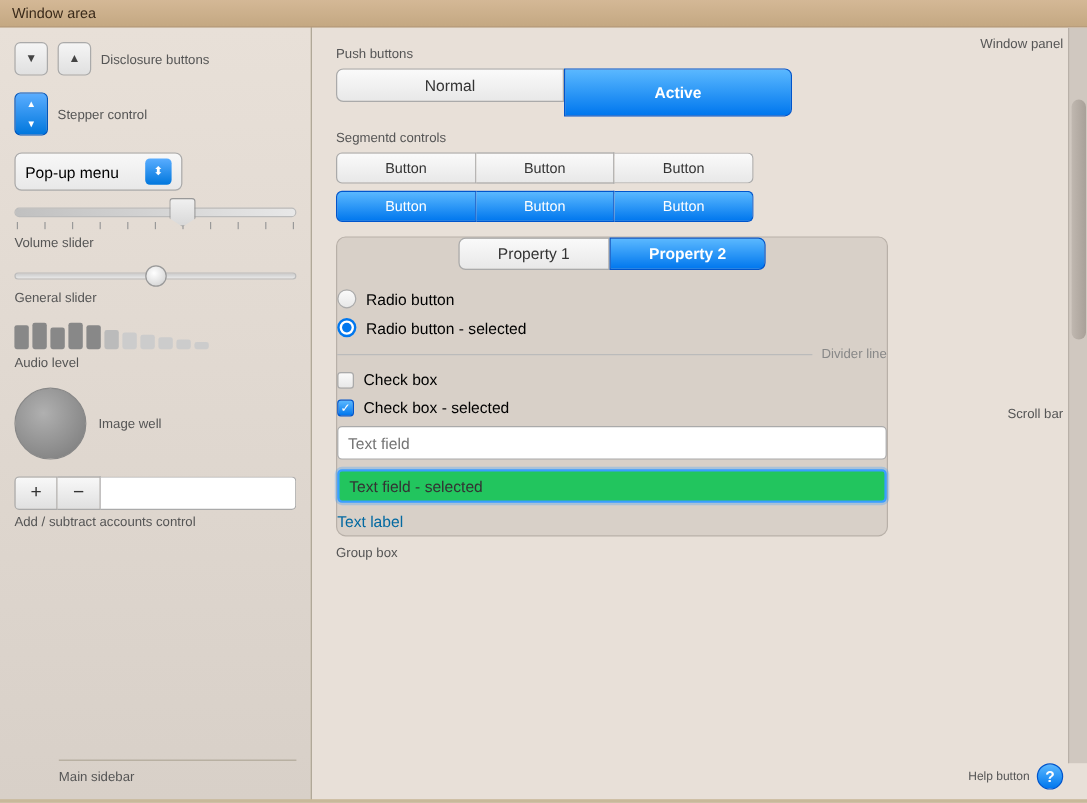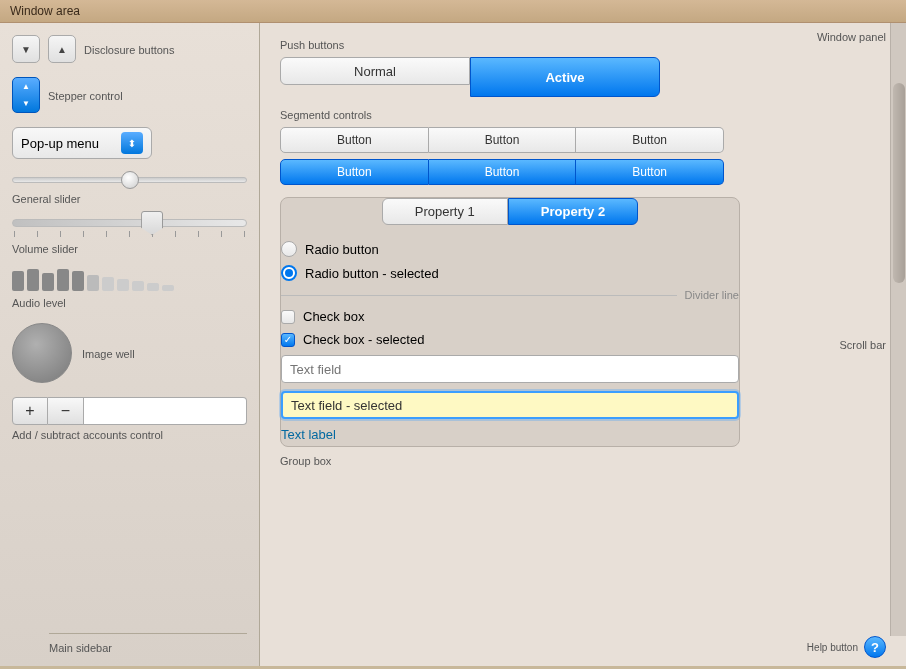--- a/index.html
+++ b/index.html
@@ -311,21 +311,21 @@
     }
 
     
     .segmented-section {
       margin-top: 12px;
     }
 
     .segmented-row {
       display: flex;
       gap: 0;
-      width: 444px;
+      width: 348px;
       margin-bottom: 6px;
     }
 
     .seg-btn {
       flex: 1;
       height: 26px;
       background: linear-gradient(to bottom, #fafafa, #e8e8e8);
       border: 1px solid #aaa;
       border-left: none;
       cursor: pointer;
@@ -510,21 +510,21 @@
       padding: 0 8px;
       font-size: 13px;
       color: #333;
       margin-bottom: 8px;
       outline: none;
     }
 
     .text-field-selected {
       width: 100%;
       height: 28px;
-      background: #fef9c3;
+      background: #22c55e;
       border: 2px solid #3a9eff;
       border-radius: 4px;
       padding: 0 8px;
       font-size: 13px;
       color: #333;
       margin-bottom: 8px;
       outline: none;
       box-shadow: 0 0 0 2px rgba(58, 158, 255, 0.3);
     }
 
@@ -640,44 +640,44 @@
     <div class="sidebar-section">
       <div class="popup-menu">
         <span>Pop-up menu</span>
         <div class="popup-arrow">
           <span>⬍</span>
         </div>
       </div>
     </div>
 
     <div class="sidebar-section">
+      <div class="volume-track">
+        <div class="volume-thumb"></div>
+      </div>
+      <div class="tick-marks">
+        <div class="tick"></div>
+        <div class="tick"></div>
+        <div class="tick"></div>
+        <div class="tick"></div>
+        <div class="tick"></div>
+        <div class="tick"></div>
+        <div class="tick"></div>
+        <div class="tick"></div>
+        <div class="tick"></div>
+        <div class="tick"></div>
+        <div class="tick"></div>
+      </div>
+      <span class="sidebar-label">Volume slider</span>
+    </div>
+
+    <div class="sidebar-section">
       <div class="slider-track">
         <div class="slider-thumb"></div>
       </div>
       <span class="sidebar-label">General slider</span>
-    </div>
-
-    <div class="sidebar-section">
-      <div class="volume-track">
-        <div class="volume-thumb"></div>
-      </div>
-      <div class="tick-marks">
-        <div class="tick"></div>
-        <div class="tick"></div>
-        <div class="tick"></div>
-        <div class="tick"></div>
-        <div class="tick"></div>
-        <div class="tick"></div>
-        <div class="tick"></div>
-        <div class="tick"></div>
-        <div class="tick"></div>
-        <div class="tick"></div>
-        <div class="tick"></div>
-      </div>
-      <span class="sidebar-label">Volume slider</span>
     </div>
 
     <div class="sidebar-section">
       <div class="audio-level">
         <div class="audio-bar" style="height:20px"></div>
         <div class="audio-bar" style="height:22px"></div>
         <div class="audio-bar" style="height:18px"></div>
         <div class="audio-bar" style="height:22px"></div>
         <div class="audio-bar" style="height:20px"></div>
         <div class="audio-bar" style="height:16px;background:#bbb"></div>

